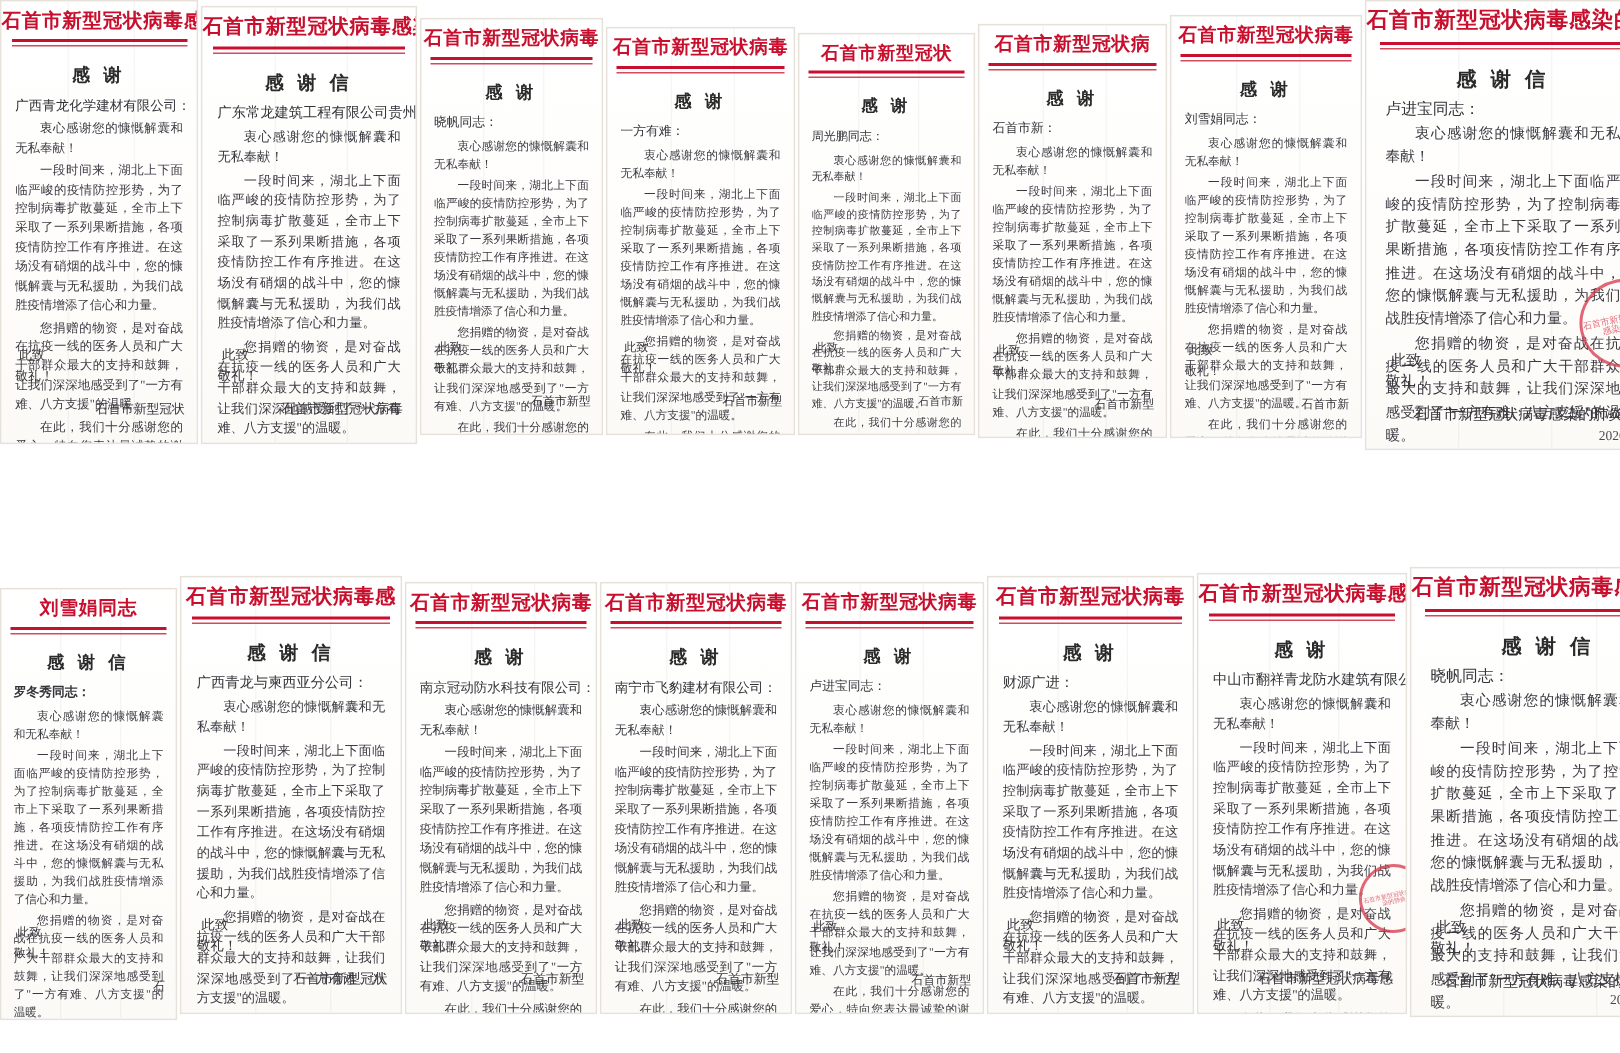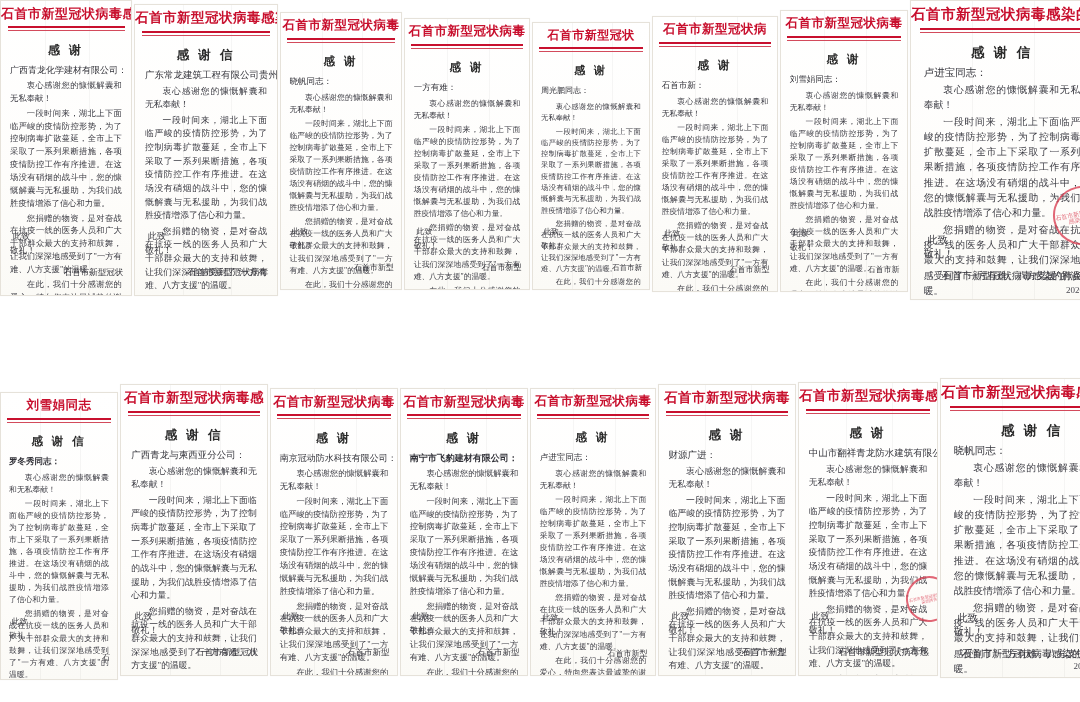--- a/index.html
+++ b/index.html
@@ -357,21 +357,21 @@
         <div class="signature" style="bottom: 16px; font-size: 8.5px;">石首市新型</div>
       </div>
       <div class="letter" id="letter-12" style="width: 128px; height: 288px; margin-top: 10px; margin-right: 2px;">
         <div class="sheet"></div>
         <div class="crease" style="left: 43px;"></div>
         <div class="crease" style="left: 85px;"></div>
         <div class="masthead" style="font-size: 13px;">石首市新型冠状病毒</div>
         <div class="rule" style="top: 25px;"></div>
         <div class="rule thin" style="top: 29px;"></div>
         <div class="doc-title" style="top: 41px; font-size: 12px;">感 谢</div>
-        <div class="salutation" style="top: 63px; left: 7%; font-size: 9px; font-weight: bold;">南宁市飞豹建材有限公司：</div>
+        <div class="salutation" style="top: 63px; left: 7%; font-size: 9px;">南宁市飞豹建材有限公司：</div>
         <div class="body-text" style="top: 79px; left: 7%; right: 7%; font-size: 8.3px;">
           <p class="indent">衷心感谢您的慷慨解囊和无私奉献！</p>
           <p class="indent">一段时间来，湖北上下面临严峻的疫情防控形势，为了控制病毒扩散蔓延，全市上下采取了一系列果断措施，各项疫情防控工作有序推进。在这场没有硝烟的战斗中，您的慷慨解囊与无私援助，为我们战胜疫情增添了信心和力量。</p>
           <p class="indent">您捐赠的物资，是对奋战在抗疫一线的医务人员和广大干部群众最大的支持和鼓舞，让我们深深地感受到了"一方有难、八方支援"的温暖。</p>
           <p class="indent">在此，我们十分感谢您的爱心，特向您表达最诚挚的谢意和最崇高的敬意！衷心祝愿贵公司事业兴旺、财源广进！</p>
         </div>
         <div class="closing" style="left: 9%; bottom: 52px; font-size: 8.5px;">此致</div>
         <div class="closing" style="left: 7%; bottom: 38px; font-size: 8.5px;">敬礼！</div>
         <div class="signature" style="bottom: 16px; font-size: 8.5px;">石首市新型</div>
       </div>

